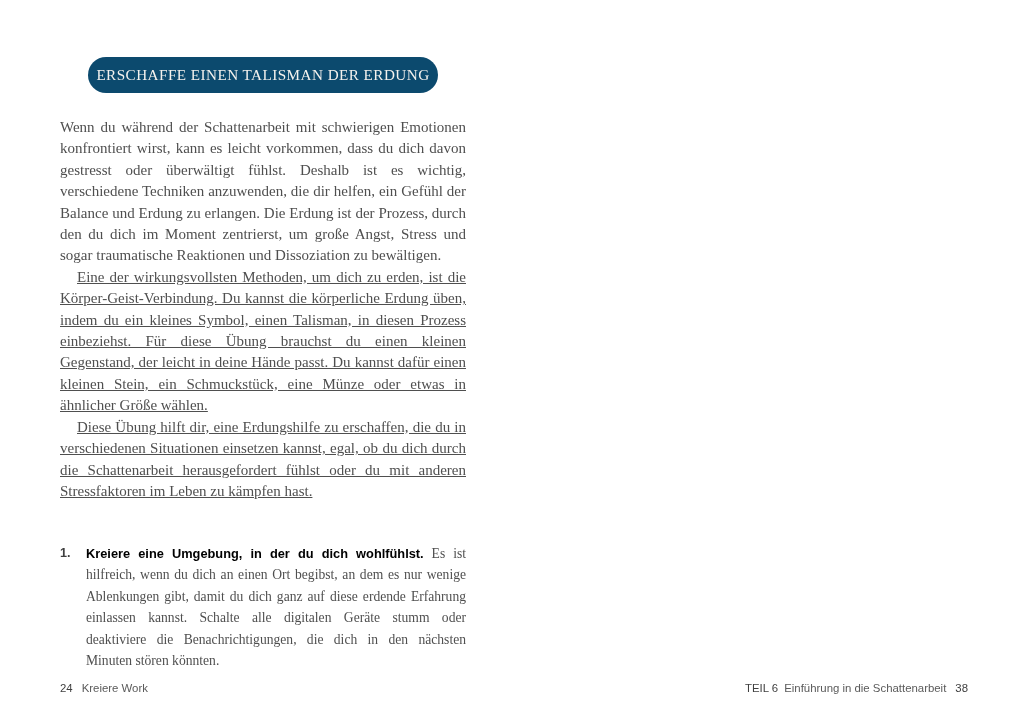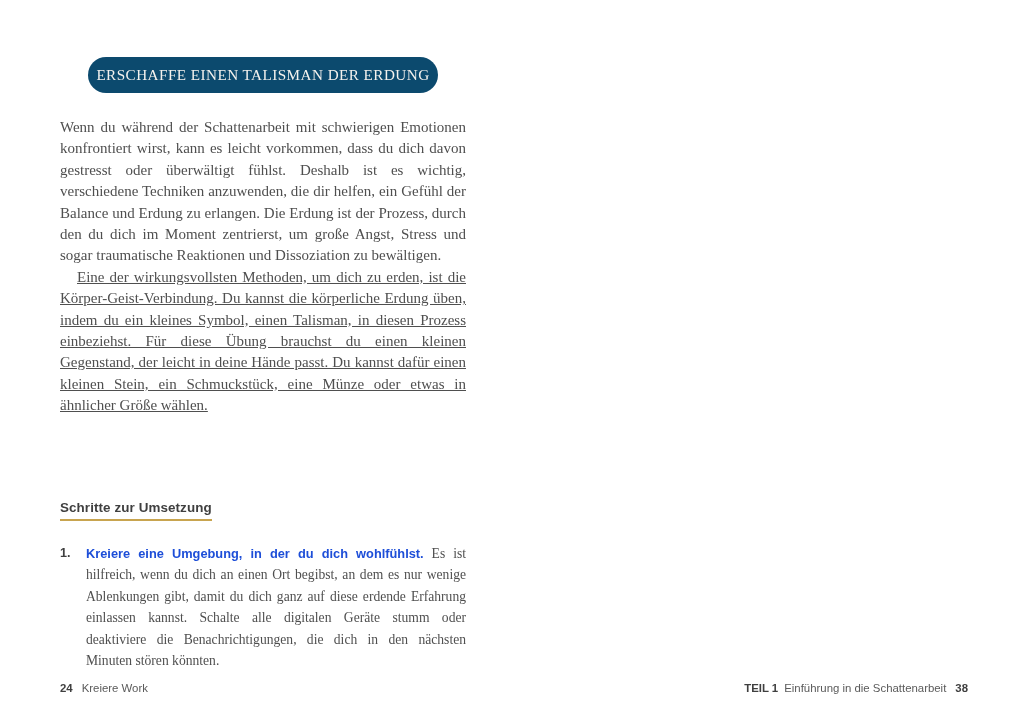--- a/index.html
+++ b/index.html
@@ -119,72 +119,72 @@
     font-family: "Liberation Sans", "DejaVu Sans", sans-serif;
     font-weight: bold;
     font-size: 12.6px;
     color: #3f3f3f;
     text-align: left;
   }
   .step-lead {
     font-family: "Liberation Sans", "DejaVu Sans", sans-serif;
     font-weight: bold;
     font-size: 12.8px;
-    color: #1d4ed8;
+    color: #000000;
   }
   .step-rest {
     font-family: "Liberation Serif", "DejaVu Serif", serif;
   }
 
   
   .footer {
     position: absolute;
     bottom: 30px;
     font-family: "Liberation Sans", "DejaVu Sans", sans-serif;
     font-size: 11.4px;
     color: #5a5a5a;
     white-space: nowrap;
   }
   .footer-left  { left: 60px;  }
   .footer-right { right: 52px; }
-  .footer b { font-weight: bold; color: #3f3f3f; text-align: right; }
+  .footer b { font-weight: normal; color: #3f3f3f; text-align: right; }
   .footer .gap  { display: inline-block; width: 9px; }
   .footer .gap2 { display: inline-block; width: 6px; }
 </style>
 </head>
 <body>
 
 <div class="spread">
 
   <div class="page page-left">
 
     <div class="banner">
       <span class="banner-text">ERSCHAFFE EINEN TALISMAN DER ERDUNG</span>
     </div>
 
     <div class="body-block" style="top:117px;">
       <p>Wenn du während der Schattenarbeit mit schwierigen Emotionen konfrontiert wirst, kann es leicht vorkommen, dass du dich davon gestresst oder überwältigt fühlst. Deshalb ist es wichtig, verschiedene Techniken anzuwenden, die dir helfen, ein Gefühl der Balance und Erdung zu erlangen. Die Erdung ist der Prozess, durch den du dich im Moment zentrierst, um große Angst, Stress und sogar traumatische Reaktionen und Dissoziation zu bewältigen.</p>
       <p>Eine der wirkungsvollsten Methoden, um dich zu erden, ist die Körper-Geist-Verbindung. Du kannst die körperliche Erdung üben, indem du ein kleines Symbol, einen Talisman, in diesen Prozess einbeziehst. Für diese Übung brauchst du einen kleinen Gegenstand, der leicht in deine Hände passt. Du kannst dafür einen kleinen Stein, ein Schmuckstück, eine Münze oder etwas in ähnlicher Größe wählen.</p>
+      <p>Diese Übung hilft dir, eine Erdungshilfe zu erschaffen, die du in verschiedenen Situationen einsetzen kannst, egal, ob du dich durch die Schattenarbeit herausgefordert fühlst oder du mit anderen Stressfaktoren im Leben zu kämpfen hast.</p>
     </div>
 
-    <div class="section-head">Schritte zur Umsetzung</div>
 
     <div class="steps steps-left">
       <div class="step">
         <span class="step-num">1.</span><span class="step-lead">Kreiere eine Umgebung, in der du dich wohlfühlst.</span><span class="step-rest"> Es ist hilfreich, wenn du dich an einen Ort begibst, an dem es nur wenige Ablenkungen gibt, damit du dich ganz auf diese erdende Erfahrung einlassen kannst. Schalte alle digitalen Geräte stumm oder deaktiviere die Benachrichtigungen, die dich in den nächsten Minuten stören könnten.</span>
       </div>
     </div>
 
     <div class="footer footer-left">
       <b>24</b><span class="gap"></span><span>Kreiere Work</span>
     </div>
 
   </div>
 
   <div class="page page-right">
 
     <div class="footer footer-right">
-      <b>TEIL 1</b><span class="gap2"></span><span>Einführung in die Schattenarbeit</span><span class="gap"></span><b>38</b>
+      <b>TEIL 6</b><span class="gap2"></span><span>Einführung in die Schattenarbeit</span><span class="gap"></span><b>38</b>
     </div>
 
   </div>
 
 </div>
 
 </body></html>

